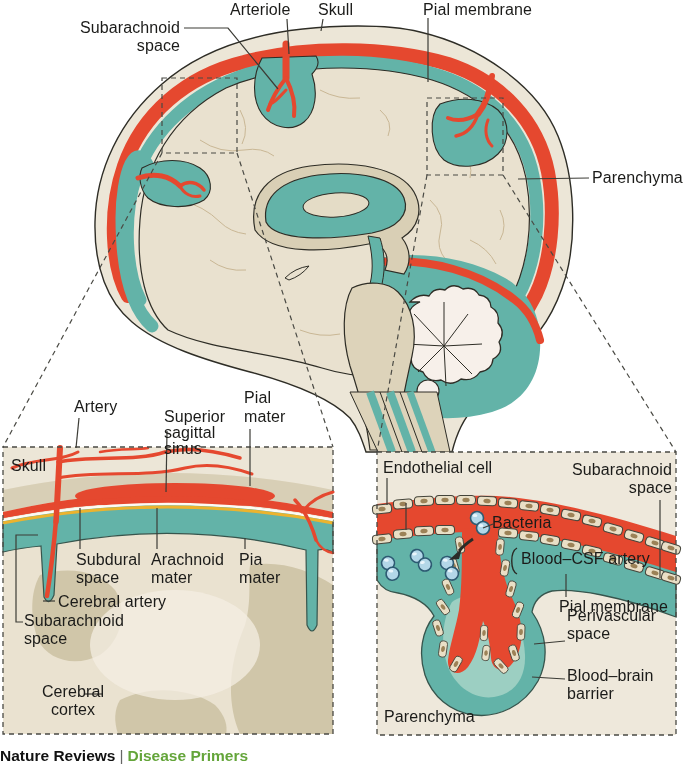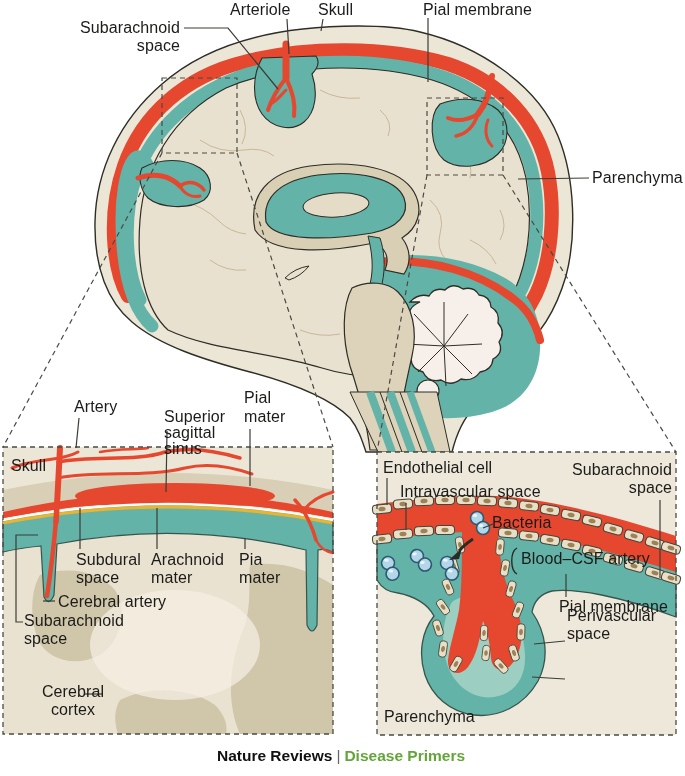--- a/index.html
+++ b/index.html
@@ -8,21 +8,21 @@
     font-family:"Liberation Sans","DejaVu Sans",sans-serif;
   }
   svg.art{position:absolute;left:0;top:0;width:685px;height:776px;}
   .lbl{
     position:absolute;font-size:16px;line-height:18px;color:#1b1b19;
     white-space:pre-line;letter-spacing:.1px;
   }
   .r{text-align:right;}
   .c{text-align:center;margin-left:24px;}
   .footer{
-    position:absolute;top:747px;left:0;right:3px;text-align:center;
+    position:absolute;top:747px;left:0;right:3px;text-align:left;
     font-size:15.5px;font-weight:bold;color:#111;
     font-family:"Liberation Sans","DejaVu Sans",sans-serif;
   }
   .footer .sep{color:#666;font-weight:normal;padding:0 4px;}
   .footer .green{color:#64a53a;}
 </style>
 </head>
 <body>
 
 <div class="stage">
@@ -322,27 +322,28 @@
 mater</div>
 <div class="lbl" style="left:239px;top:551px;">Pia
 mater</div>
 <div class="lbl" style="left:58px;top:593px;">Cerebral artery</div>
 <div class="lbl" style="left:24px;top:612px;">Subarachnoid
 space</div>
 <div class="lbl c" style="left:12px;top:683px;width:74px;">Cerebral
 cortex</div>
 
 <div class="lbl" style="left:383px;top:459px;">Endothelial cell</div>
-<div class="lbl" style="left:400px;top:483px;">Intravascular space</div>
 <div class="lbl r" style="left:552px;top:461px;width:120px;">Subarachnoid
 space</div>
 <div class="lbl" style="left:492px;top:514px;">Bacteria</div>
 <div class="lbl" style="left:521px;top:550px;">Blood–CSF artery</div>
 <div class="lbl" style="left:559px;top:598px;">Pial membrane</div>
 <div class="lbl" style="left:567px;top:607px;">Perivascular
 space</div>
+<div class="lbl" style="left:567px;top:667px;">Blood–brain
+barrier</div>
 <div class="lbl" style="left:384px;top:708px;">Parenchyma</div>
 
 <div class="footer">
   <span>Nature Reviews</span><span class="sep">|</span><span class="green">Disease Primers</span>
 </div>
 
 </div>
 
 </body></html>

